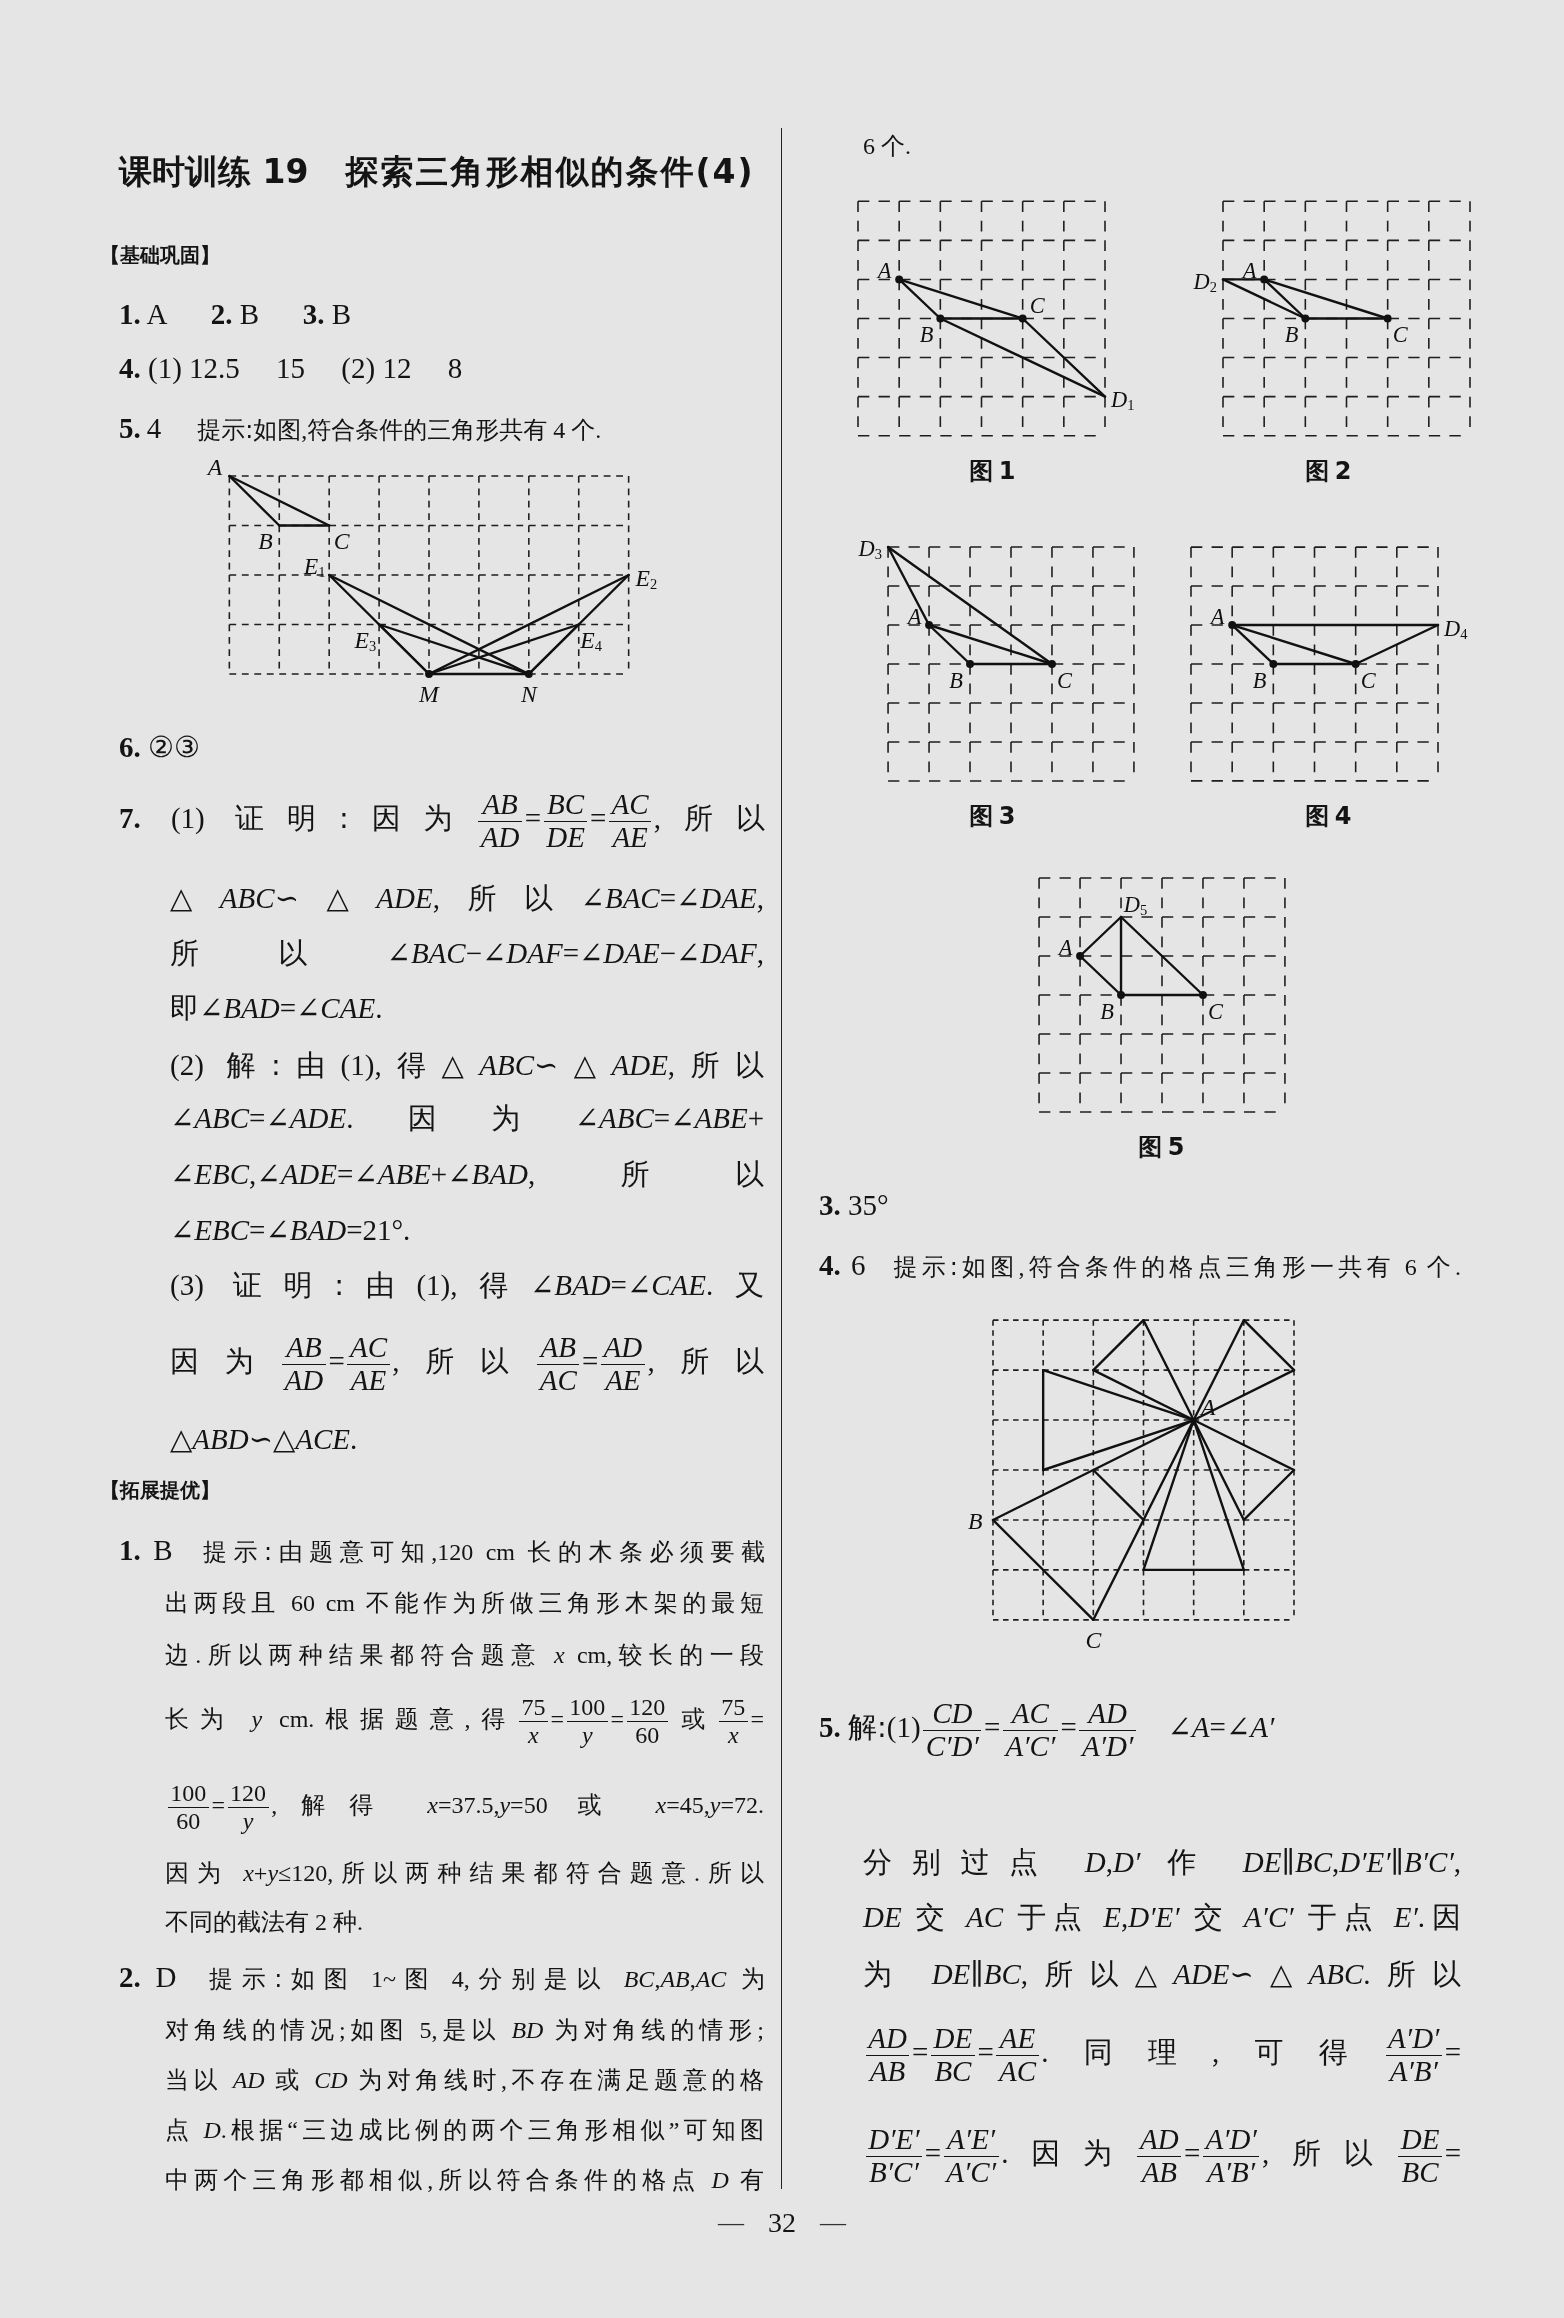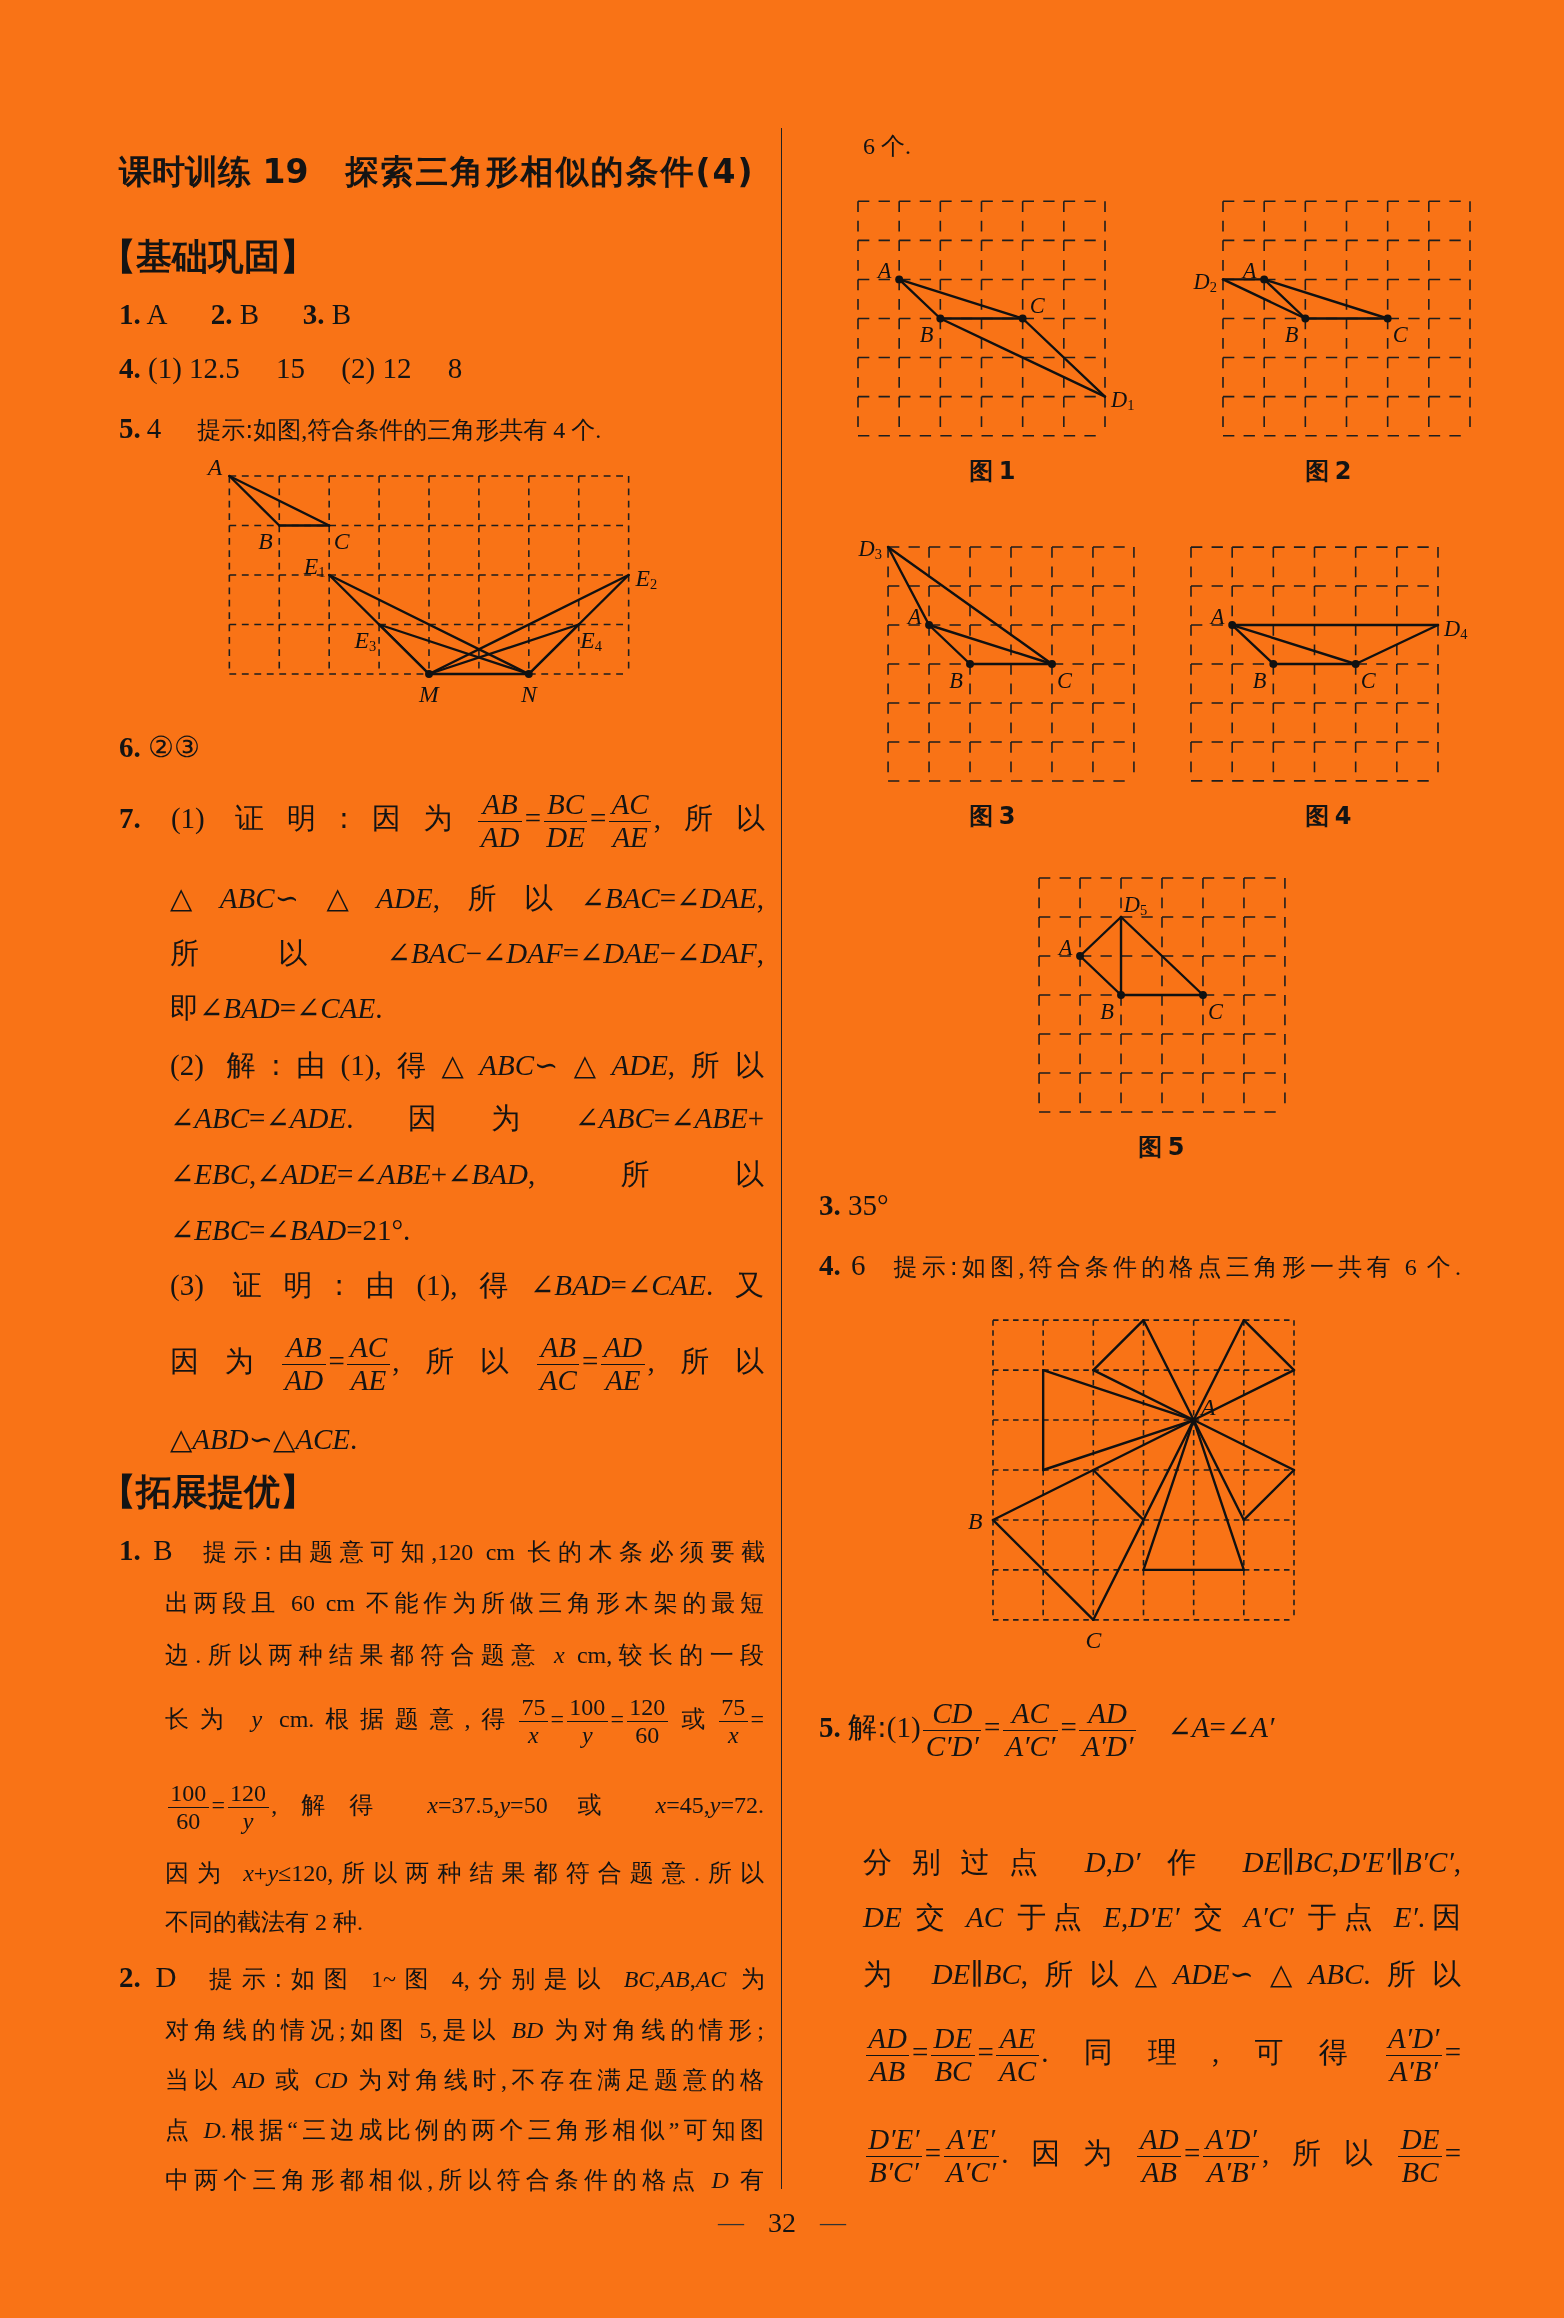--- a/index.html
+++ b/index.html
@@ -1,22 +1,22 @@
 <!DOCTYPE html>
 <html style="font-size:10.5px"><head>
 <meta charset="utf-8">
 <style>
   html,body{margin:0;padding:0;background:#ffffff;}
-  #page{position:relative;width:1564px;height:2319px;overflow:hidden;background:#f97316;color:#141414;
+  #page{position:relative;width:1564px;height:2319px;overflow:hidden;background:#e5e5e5;color:#141414;
         font-family:"Liberation Serif","DejaVu Serif",serif;}
   .title{position:absolute;left:119px;top:148px;height:49px;display:flex;align-items:center;gap:37px;
          font-family:"DejaVu Sans","Liberation Sans",sans-serif;font-weight:bold;font-size:33px;white-space:nowrap;}
   .title .topic{letter-spacing:2px;}
-  .heading{position:absolute;left:100px;height:40px;line-height:40px;font-family:Liberation Sans, sans-serif;
-           font-weight:bold;font-size:36px;white-space:nowrap;}
+  .heading{position:absolute;left:100px;height:40px;line-height:40px;font-family:Liberation Mono, monospace;
+           font-weight:bold;font-size:20px;white-space:nowrap;}
   .line{position:absolute;height:79px;line-height:79px;font-size:29px;white-space:nowrap;}
   .line.j{white-space:normal;text-align:justify;text-align-last:justify;}
   .line.hint{font-size:24px;}
   .s-q{font-weight:bold;font-size:29px;font-family:"Liberation Serif","DejaVu Serif",serif;}
   .s-a{font-size:29px;}
   .s-b{font-family:"DejaVu Sans","Liberation Sans",sans-serif;font-weight:normal;}
   .s-m,.mi{font-style:italic;}
   .frac{display:inline-flex;flex-direction:column;align-items:stretch;vertical-align:middle;line-height:1.02;
         text-align:center;text-align-last:center;margin:0 2.6px;}
   .frac .num{border-bottom:1.6px solid #141414;padding:0 2.6px 1.3px;}

